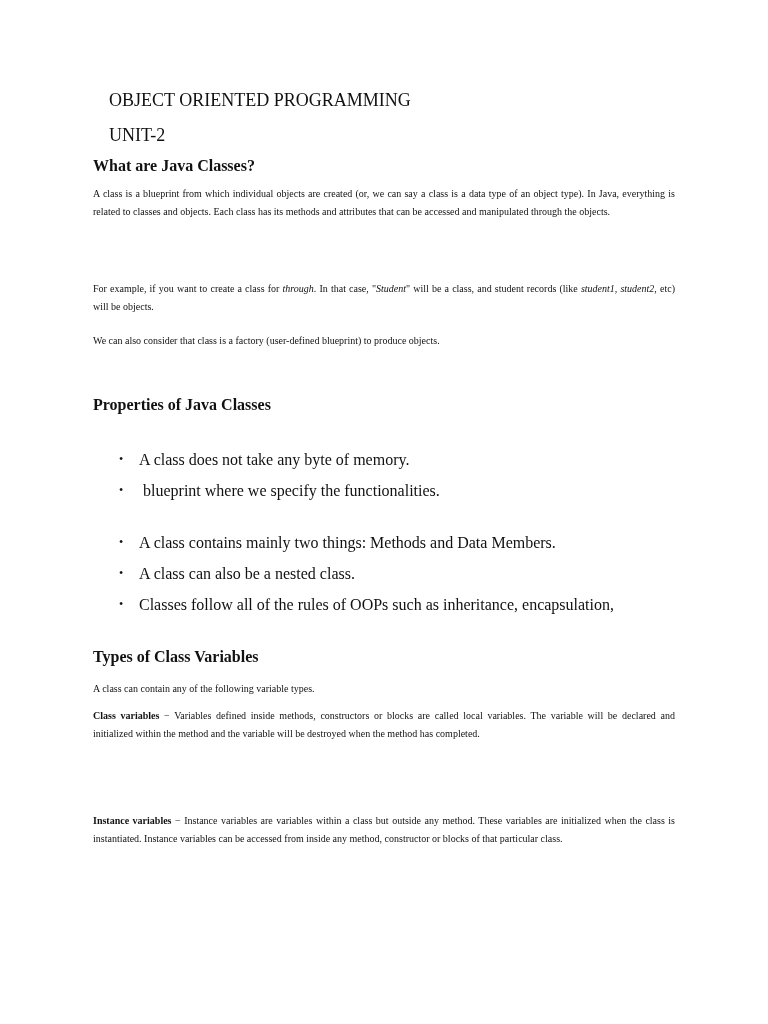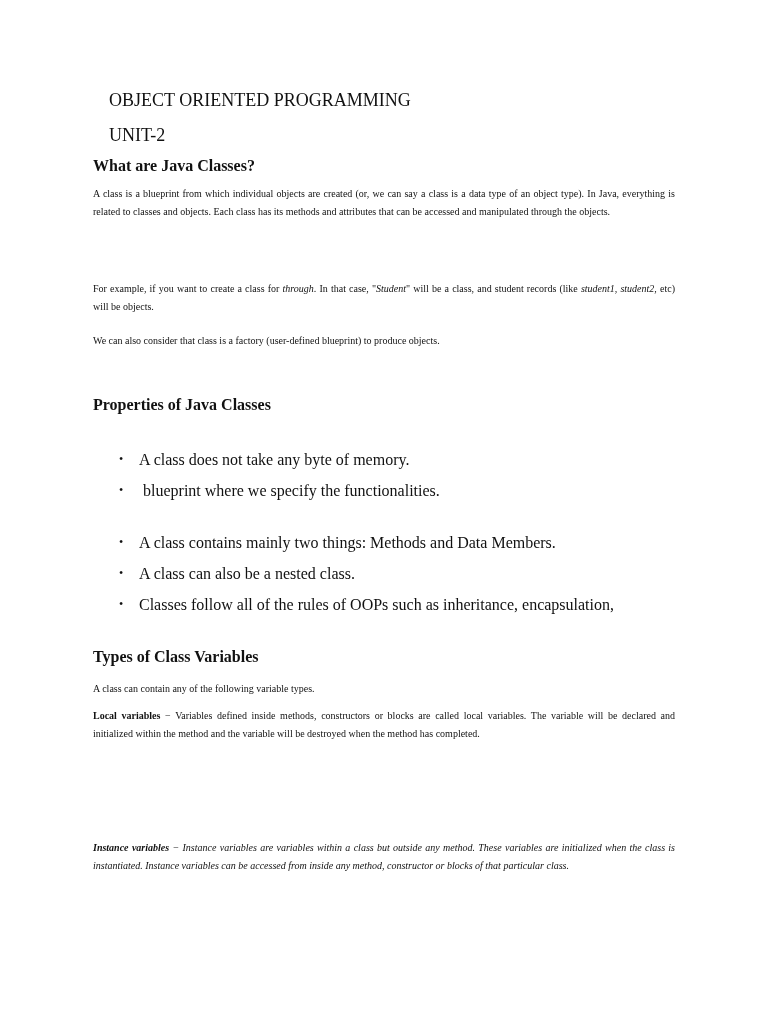--- a/index.html
+++ b/index.html
@@ -119,17 +119,17 @@
     <span class="dot">•</span>
     <span class="btext">
       <span>Classes follow all of the rules of OOPs such as inheritance, encapsulation,</span>
     </span>
   </div>
 
   <div class="heading" style="top:646px;">Types of Class Variables</div>
 
   <div class="para" style="top:680px;">A class can contain any of the following variable types.</div>
 
-  <div class="para" style="top:707px;"><b>Local variables</b><span> − </span><span>Variables defined inside methods, constructors or blocks are called local variables. The variable will be declared and initialized within the method and the variable will be destroyed when the method has completed.</span></div>
+  <div class="para" style="top:707px;"><b>Class variables</b><span> − </span><span>Variables defined inside methods, constructors or blocks are called local variables. The variable will be declared and initialized within the method and the variable will be destroyed when the method has completed.</span></div>
 
-  <div class="para" style="top:839px;font-style:italic;"><b>Instance variables</b><span> − </span><span>Instance variables are variables within a class but outside any method. These variables are initialized when the class is instantiated. Instance variables can be accessed from inside any method, constructor or blocks of that particular class.</span></div>
+  <div class="para" style="top:812px;"><b>Instance variables</b><span> − </span><span>Instance variables are variables within a class but outside any method. These variables are initialized when the class is instantiated. Instance variables can be accessed from inside any method, constructor or blocks of that particular class.</span></div>
 
 </div>
 
 </body></html>

